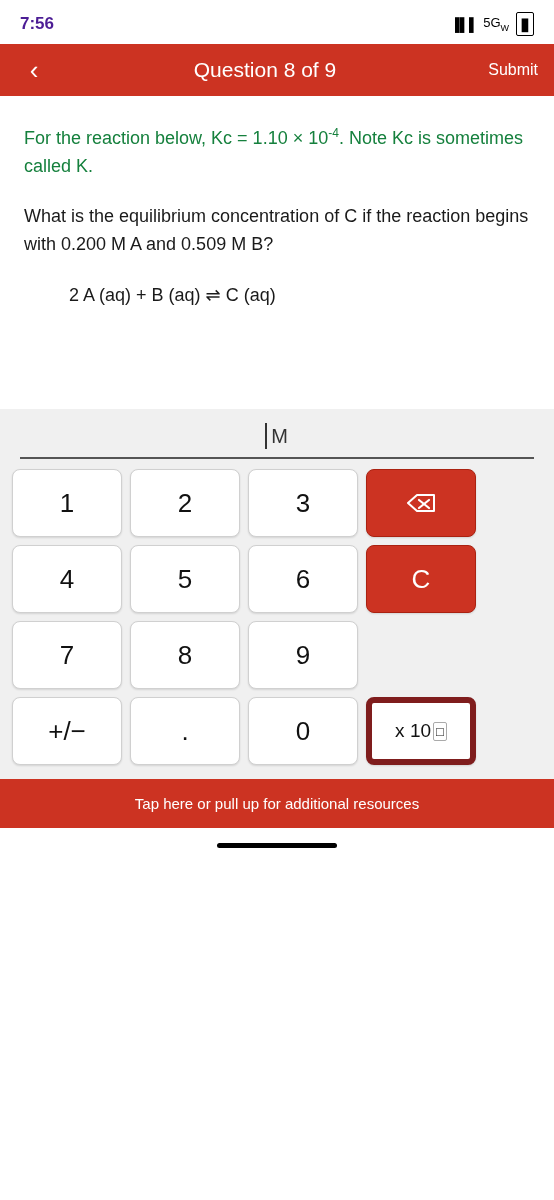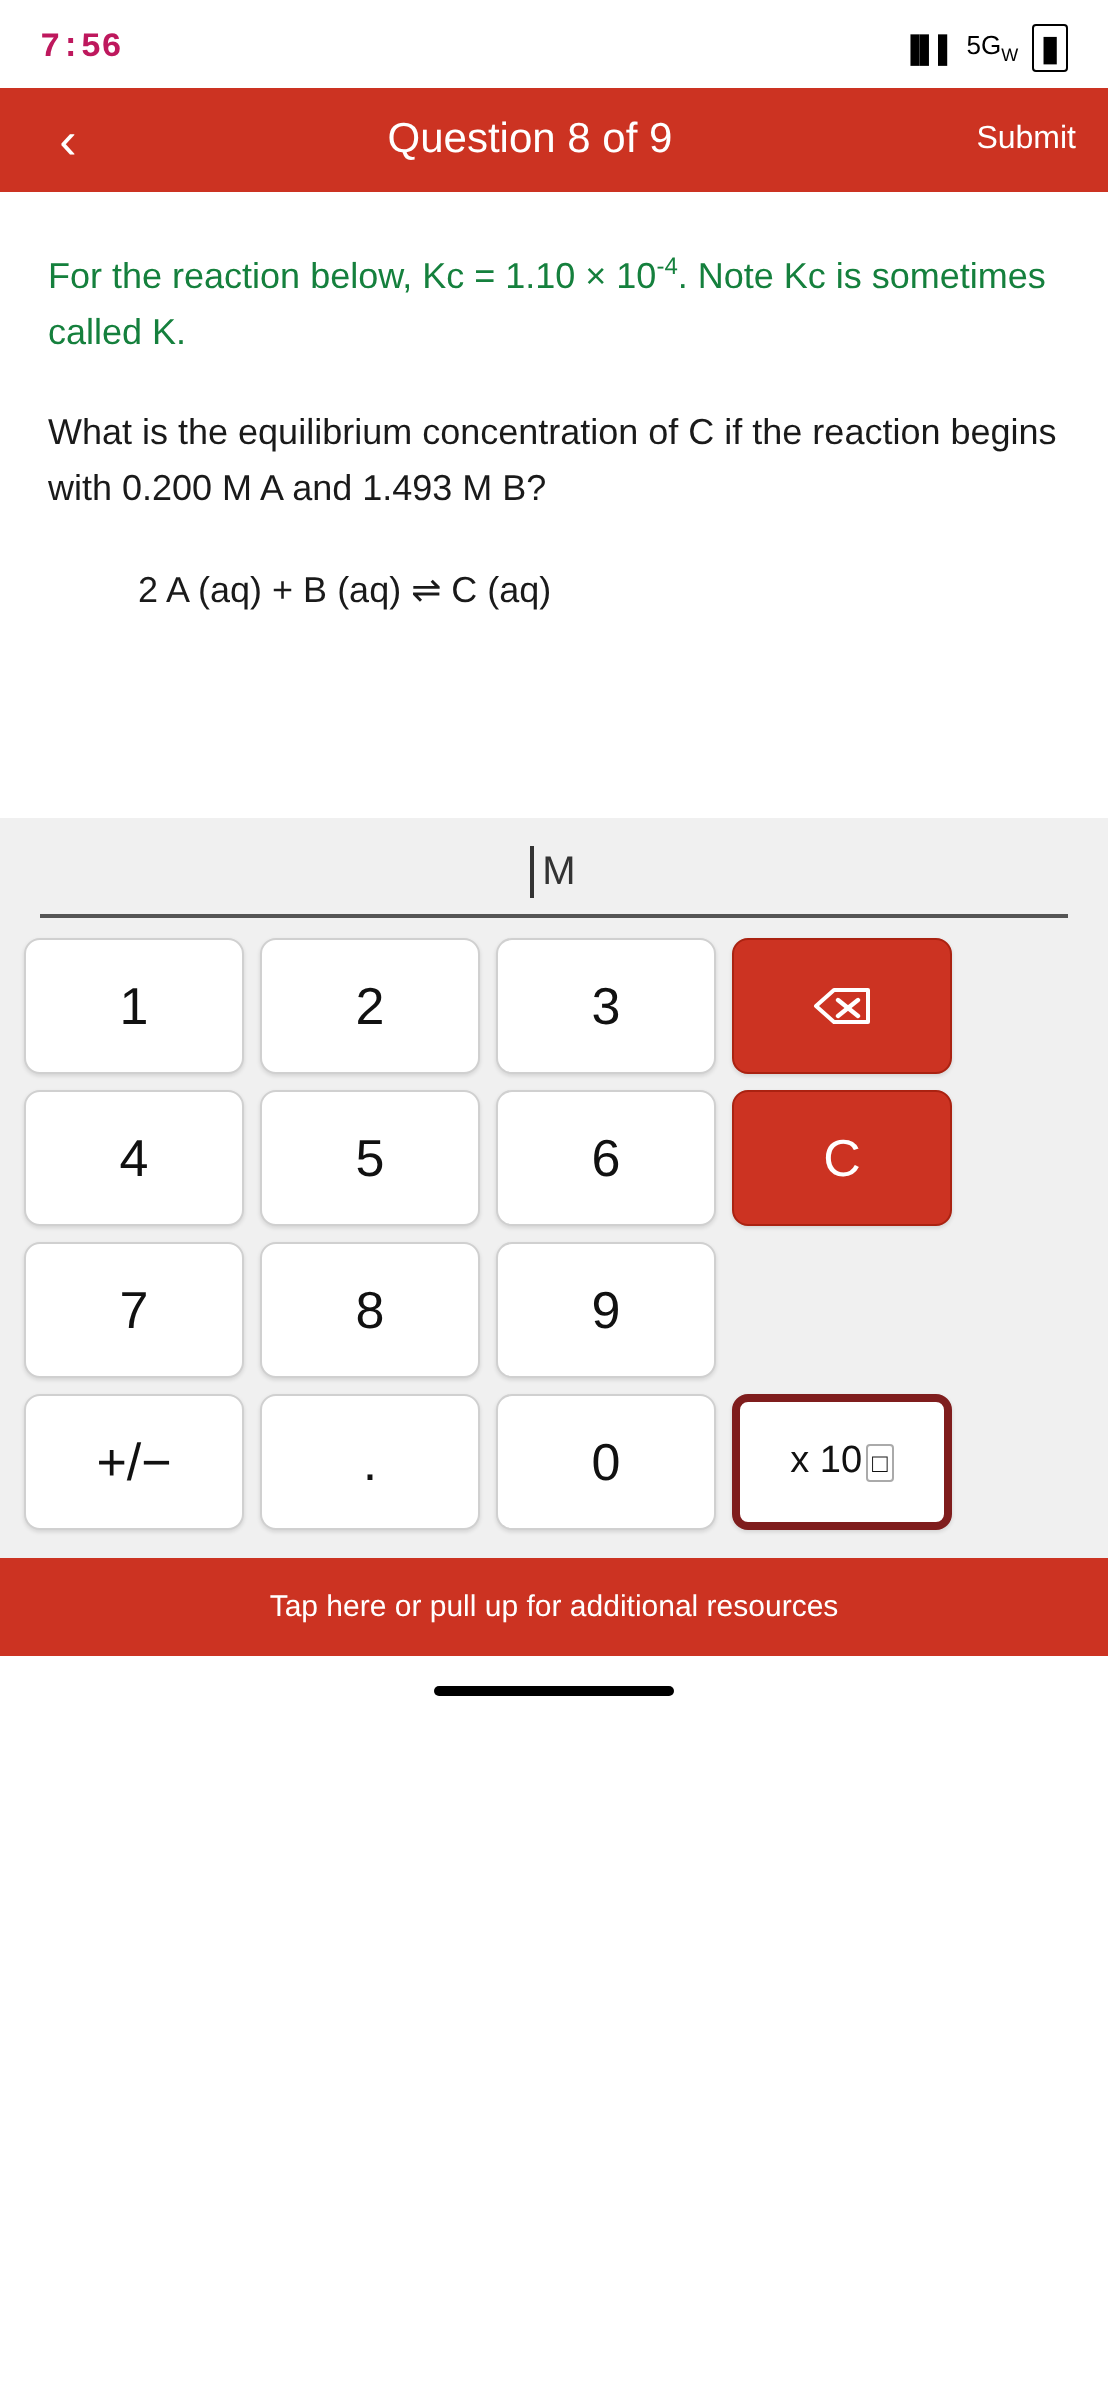--- a/index.html
+++ b/index.html
@@ -18,22 +18,21 @@
       display: flex;
       justify-content: space-between;
       align-items: center;
       padding: 8px 20px 4px 20px;
       background: #fff;
       height: 44px;
     }
     .status-time {
       font-size: 17px;
       font-weight: 600;
-      color: #be185d;
-      font-family: Liberation Mono, monospace;
+      color: #4c1d95;
     }
     .status-icons {
       display: flex;
       align-items: center;
       gap: 5px;
       font-size: 13px;
       color: #000;
     }
 
     
@@ -167,21 +166,21 @@
       box-shadow: 0 1px 2px rgba(0,0,0,0.12);
       flex-shrink: 0;
     }
     .key-special {
       background: #cc3322;
       color: #fff;
       border: 1px solid #aa2211;
     }
     .key-x100 {
       background: #fff;
-      border: 4px solid #7f1d1d;
+      border: 6px solid #7f1d1d;
       border-radius: 8px;
       width: 110px;
       height: 68px;
       display: flex;
       align-items: center;
       justify-content: center;
       font-size: 19px;
       font-weight: 400;
       color: #111;
       cursor: pointer;
@@ -241,21 +240,21 @@
   <span class="header-back">‹</span>
   <span class="header-title">Question 8 of 9</span>
   <span class="header-submit">Submit</span>
 </div>
 
 <div class="question-area">
   <p class="question-text">
     For the reaction below, Kc = 1.10 × 10<sup>-4</sup>. Note Kc is sometimes called K.
   </p>
   <p class="question-text2">
-    What is the equilibrium concentration of C if the reaction begins with 0.200 M A and 1.493 M B?
+    What is the equilibrium concentration of C if the reaction begins with 0.200 M A and 0.509 M B?
   </p>
   <p class="reaction-line">
     2 A (aq) + B (aq) ⇌ C (aq)
   </p>
 </div>
 
 <div class="spacer"></div>
 
 <div class="input-display-area">
   <div class="input-field-row">

